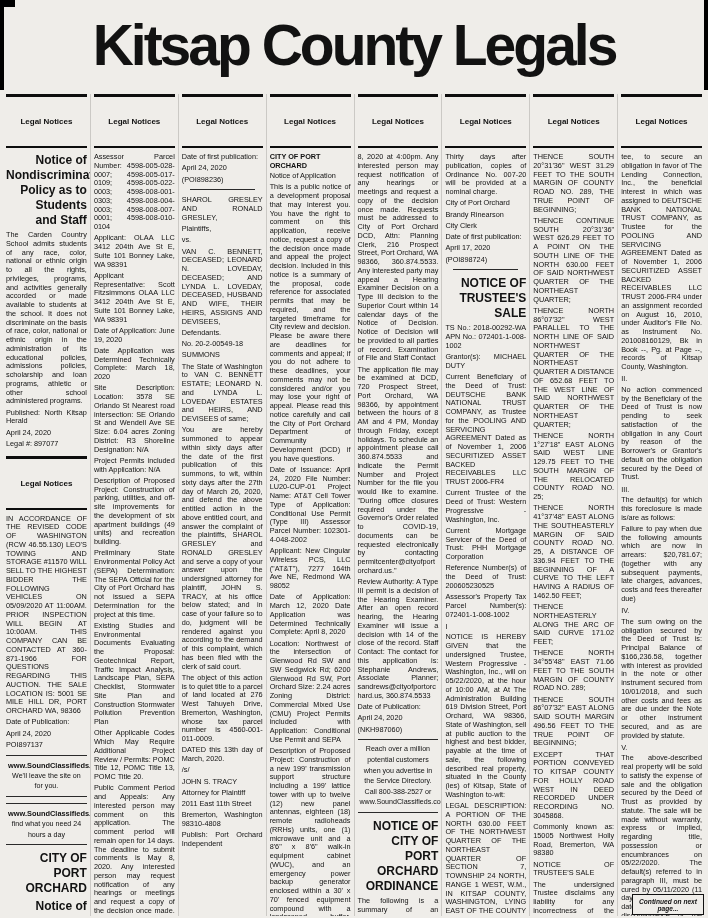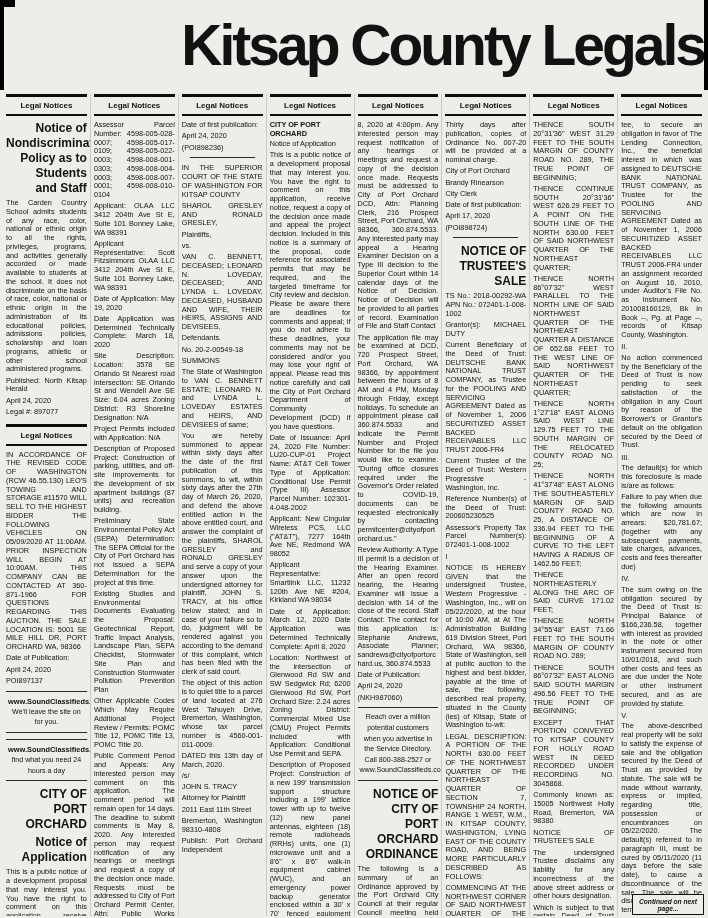--- a/index.html
+++ b/index.html
@@ -1,26 +1,26 @@
 <!DOCTYPE html>
 <html><head>
 <meta charset="utf-8">
 <style>
   html,body{margin:0;padding:0;background:#d8d6d2;}
   .page{position:relative;width:708px;height:918px;background:#efedе9;background:#efede9;
         font-family:"Liberation Sans", sans-serif;color:#121212;overflow:hidden;}
   .mark-tl{position:absolute;left:0;top:0;width:15px;height:7px;background:#000;}
-  .masthead{position:relative;height:90px;display:flex;align-items:center;justify-content:flex-end;
+  .masthead{position:relative;height:90px;display:flex;align-items:center;justify-content:center;
             border-left:4px solid #000;border-right:4px solid #000;box-sizing:border-box;}
   .title{font-weight:bold;font-size:57px;letter-spacing:-3px;white-space:nowrap;}
   .columns{position:absolute;top:94px;left:3px;right:3px;bottom:2px;display:flex;}
   .col{flex:1 1 0;min-width:0;padding:0 3px;overflow:hidden;border-right:1px solid #cbc9c5;}
   .col:last-child{border-right:none;}
   .lnh{border-top:3px solid #0d0d0d;border-bottom:2px solid #0d0d0d;text-align:center;
-       font-weight:bold;font-size:8px;padding:4px 0;margin:0 0 5px;}
+       font-weight:bold;font-size:8px;padding:20px 0;margin:0 0 5px;}
   .col > .lnh:not(:first-child){margin-top:7px;}
   .p{font-size:7.3px;line-height:1.2;text-align:justify;margin:0 0 2.5px;word-break:break-word;}
   .pb{font-size:7.3px;line-height:1.2;font-weight:bold;margin:0 0 1.5px;}
   .pc{font-size:12px;line-height:1.25;font-weight:bold;text-align:right;white-space:pre-line;margin:2px 0 3px;}
   .ctr{font-size:7.3px;line-height:1.25;white-space:pre-line;margin:0 0 2.5px;}
   .rule{border-top:1px solid #2a2a2a;margin:5px 8px 6px;}
   .ad{border-top:1px solid #2a2a2a;border-bottom:1px solid #2a2a2a;text-align:center;
       font-size:7.1px;line-height:1.5;padding:4px 2px;margin:5px 0 6px;}
   .ad.boldfirst div:first-child{font-weight:bold;font-size:7.4px;}
   .continued{position:absolute;right:4px;bottom:3px;width:72px;border:1px solid #111;background:#efede9;
@@ -61,37 +61,36 @@
         <div class="pc">CITY OF
 PORT ORCHARD</div>
         <div class="pc">Notice of Application</div>
         <div class="p">This is a public notice of a development proposal that may interest you. You have the right to comment on this application, receive notice, request a copy of the decision once made and appeal the project decision. Included in this notice is a summary of the proposal, code reference for associated permits that may be required, and the targeted timeframe for City review and decision. Please be aware there are deadlines for comments and appeal; if you do not adhere to these deadlines, your comments may not be considered and/or you may lose your right of appeal. Please read this notice carefully and call the Staff Contact listed in this notice if you have questions.</div>
       </div>
       <div class="col">
         <div class="lnh">Legal Notices</div>
         <div class="p">Assessor Parcel Number: 4598-005-028-0007; 4598-005-017-0109; 4598-005-022-0003; 4598-008-001-0303; 4598-008-004-0003; 4598-008-007-0001; 4598-008-010-0104</div>
         <div class="p">Applicant: OLAA LLC 3412 204th Ave St E, Suite 101 Bonney Lake, WA 98391</div>
         <div class="p">Applicant Representative: Scott Fitzsimmons OLAA LLC 3412 204th Ave St E, Suite 101 Bonney Lake, WA 98391</div>
-        <div class="p">Date of Application: May 19, 2020</div>
+        <div class="p">Date of Application: June 19, 2020</div>
         <div class="p">Date Application was Determined Technically Complete: March 18, 2020</div>
         <div class="p">Site Description: Location: 3578 SE Orlando St Nearest road intersection: SE Orlando St and Wendell Ave SE Size: 6.04 acres Zoning District: R3 Shoreline Designation: N/A</div>
         <div class="p">Project Permits included with Application: N/A</div>
-        <div class="p">Description of Proposed Project: Construction of parking, utilities, and off-site improvements for the development of six apartment buildings (87 units) and recreation building.</div>
+        <div class="p">Description of Proposed Project: Construction of parking, utilities, and off-site improvements for the development of six apartment buildings (49 units) and recreation building.</div>
         <div class="p">Preliminary State Environmental Policy Act (SEPA) Determination: The SEPA Official for the City of Port Orchard has not issued a SEPA Determination for the project at this time.</div>
         <div class="p">Existing Studies and Environmental Documents Evaluating the Proposal: Geotechnical Report, Traffic Impact Analysis, Landscape Plan, SEPA Checklist, Stormwater Site Plan and Construction Stormwater Pollution Prevention Plan</div>
         <div class="p">Other Applicable Codes Which May Require Additional Project Review / Permits: POMC Title 12, POMC Title 13, POMC Title 20.</div>
         <div class="p">Public Comment Period and Appeals: Any interested person may comment on this application. The comment period will remain open for 14 days. The deadline to submit comments is May 8, 2020. Any interested person may request notification of any hearings or meetings and request a copy of the decision once made. Requests must be addressed to City of Port Orchard Permit Center, Attn: Public Works Permit Clerk, 216 Prospect Street, Port Orchard, WA 98366.</div>
       </div>
       <div class="col">
         <div class="lnh">Legal Notices</div>
         <div class="p">Date of first publication:</div>
         <div class="p">April 24, 2020</div>
         <div class="p">(POI898236)</div>
         <div class="rule"></div>
-        <div class="p">IN THE SUPERIOR COURT OF THE STATE OF WASHINGTON FOR KITSAP COUNTY</div>
         <div class="p">SHAROL GRESLEY AND RONALD GRESLEY,</div>
         <div class="p">Plaintiffs,</div>
         <div class="p">vs.</div>
         <div class="p">VAN C. BENNETT, DECEASED; LEONARD N. LOVEDAY, DECEASED; AND LYNDA L. LOVEDAY, DECEASED, HUSBAND AND WIFE, THEIR HEIRS, ASSIGNS AND DEVISEES,</div>
         <div class="p">Defendants.</div>
         <div class="p">No. 20-2-00549-18</div>
         <div class="p">SUMMONS</div>
         <div class="p">The State of Washington to VAN C. BENNETT ESTATE; LEONARD N. and LYNDA L. LOVEDAY ESTATES and HEIRS, AND DEVISEES of same;</div>
         <div class="p">You are hereby summoned to appear within sixty days after the date of the first publication of this summons, to wit, within sixty days after the 27th day of March 26, 2020, and defend the above entitled action in the above entitled court, and answer the complaint of the plaintiffs, SHAROL GRESLEY and RONALD GRESLEY and serve a copy of your answer upon the undersigned attorney for plaintiff, JOHN S. TRACY, at his office below stated; and in case of your failure so to do, judgment will be rendered against you according to the demand of this complaint, which has been filed with the clerk of said court.</div>
         <div class="p">The object of this action is to quiet title to a parcel of land located at 276 West Tahuyeh Drive, Bremerton, Washington, whose tax parcel number is 4560-001-011-0009.</div>
@@ -103,21 +102,20 @@
         <div class="p">Bremerton, Washington 98310-4808</div>
         <div class="p">Publish: Port Orchard Independent</div>
       </div>
       <div class="col">
         <div class="lnh">Legal Notices</div>
         <div class="pb">CITY OF PORT ORCHARD</div>
         <div class="p">Notice of Application</div>
         <div class="p">This is a public notice of a development proposal that may interest you. You have the right to comment on this application, receive notice, request a copy of the decision once made and appeal the project decision. Included in this notice is a summary of the proposal, code reference for associated permits that may be required, and the targeted timeframe for City review and decision. Please be aware there are deadlines for comments and appeal; if you do not adhere to these deadlines, your comments may not be considered and/or you may lose your right of appeal. Please read this notice carefully and call the City of Port Orchard Department of Community Development (DCD) if you have questions.</div>
         <div class="p">Date of Issuance: April 24, 2020 File Number: LU20-CUP-01 Project Name: AT&amp;T Cell Tower Type of Application: Conditional Use Permit (Type III) Assessor Parcel Number: 102301-4-048-2002</div>
         <div class="p">Applicant: New Cingular Wireless PCS, LLC ("AT&amp;T"), 7277 164th Ave NE, Redmond WA 98052</div>
-        <div class="p">Applicant Representative: Smartlink LLC, 11232 120th Ave NE #204, Kirkland WA 98034</div>
         <div class="p">Date of Application: March 12, 2020 Date Application was Determined Technically Complete: April 8, 2020</div>
         <div class="p">Location: Northwest of the intersection of Glenwood Rd SW and SW Sedgwick Rd; 6200 Glenwood Rd SW, Port Orchard Size: 2.24 acres Zoning District: Commercial Mixed Use (CMU) Project Permits included with Application: Conditional Use Permit and SEPA</div>
         <div class="p">Description of Proposed Project: Construction of a new 199' transmission support structure including a 199' lattice tower with up to twelve (12) new panel antennas, eighteen (18) remote radioheads (RRHs) units, one (1) microwave unit and a 8'6" x 8'6" walk-in equipment cabinet (WUC), and an emergency power backup generator enclosed within a 30' x 70' fenced equipment compound with a landscaped buffer. Preliminary State Environmental Policy Act (SEPA) Determination: Not available at this time. Existing Studies and Environmental Documents Evaluating the Proposal: TOWAIR Determination, SEPA Checklist. Other Applicable Codes Which May Require Additional Project Review / Permits: Additional permitting and/or review may be required under: POMC Title 20. Public Comment Period and Appeals: Any interested person may comment on this application. The comment period will remain open for 14 days. The deadline to submit comments is May</div>
       </div>
       <div class="col">
         <div class="lnh">Legal Notices</div>
         <div class="p">8, 2020 at 4:00pm. Any interested person may request notification of any hearings or meetings and request a copy of the decision once made. Requests must be addressed to City of Port Orchard DCD, Attn: Planning Clerk, 216 Prospect Street, Port Orchard, WA 98366, 360.874.5533. Any interested party may appeal a Hearing Examiner Decision on a Type III decision to the Superior Court within 14 calendar days of the Notice of Decision. Notice of Decision will be provided to all parties of record. Examination of File and Staff Contact</div>
         <div class="p">The application file may be examined at DCD, 720 Prospect Street, Port Orchard, WA 98366, by appointment between the hours of 8 AM and 4 PM, Monday through Friday, except holidays. To schedule an appointment please call 360.874.5533 and indicate the Permit Number and Project Number for the file you would like to examine. "During office closures required under the Governor's Order related to COVID-19, documents can be requested electronically by contacting permitcenter@cityofportorchard.us."</div>
         <div class="p">Review Authority: A Type III permit is a decision of the Hearing Examiner. After an open record hearing, the Hearing Examiner will issue a decision with 14 of the close of the record. Staff Contact: The contact for this application is: Stephanie Andrews, Associate Planner; sandrews@cityofportorchard.us, 360.874.5533</div>
         <div class="p">Date of Publication:</div>
@@ -148,20 +146,21 @@
         <div class="p">Date of first publication:</div>
         <div class="p">April 17, 2020</div>
         <div class="p">(POI898724)</div>
         <div class="rule"></div>
         <div class="pc">NOTICE OF
 TRUSTEE'S SALE</div>
         <div class="p">TS No.: 2018-00292-WA APN No.: 072401-1-008-1002</div>
         <div class="p">Grantor(s): MICHAEL DUTY</div>
         <div class="p">Current Beneficiary of the Deed of Trust: DEUTSCHE BANK NATIONAL TRUST COMPANY, as Trustee for the POOLING AND SERVICING AGREEMENT Dated as of November 1, 2006 SECURITIZED ASSET BACKED RECEIVABLES LLC TRUST 2006-FR4</div>
         <div class="p">Current Trustee of the Deed of Trust: Western Progressive - Washington, Inc.</div>
+        <div class="p">Current Mortgage Servicer of the Deed of Trust: PHH Mortgage Corporation</div>
         <div class="p">Reference Number(s) of the Deed of Trust: 200605230525</div>
         <div class="p">Assessor's Property Tax Parcel Number(s): 072401-1-008-1002</div>
         <div class="ctr">I</div>
         <div class="p">NOTICE IS HEREBY GIVEN that the undersigned Trustee, Western Progressive - Washington, Inc., will on 05/22/2020, at the hour of 10:00 AM, at At The Administration Building 619 Division Street, Port Orchard, WA 98366, State of Washington, sell at public auction to the highest and best bidder, payable at the time of sale, the following described real property, situated in the County (ies) of Kitsap, State of Washington to-wit:</div>
         <div class="p">LEGAL DESCRIPTION: A PORTION OF THE NORTH 630.00 FEET OF THE NORTHWEST QUARTER OF THE NORTHEAST QUARTER OF SECTION 7, TOWNSHIP 24 NORTH, RANGE 1 WEST, W.M., IN KITSAP COUNTY, WASHINGTON, LYING EAST OF THE COUNTY ROAD, AND BEING MORE PARTICULARLY DESCRIBED AS FOLLOWS:</div>
         <div class="p">COMMENCING AT THE NORTHWEST CORNER OF SAID NORTHWEST QUARTER OF THE NORTHEAST QUARTER;</div>
       </div>
       <div class="col">
         <div class="lnh">Legal Notices</div>
         <div class="p">THENCE SOUTH 20°31'36" WEST 31.29 FEET TO THE SOUTH MARGIN OF COUNTY ROAD NO. 289, THE TRUE POINT OF BEGINNING;</div>

